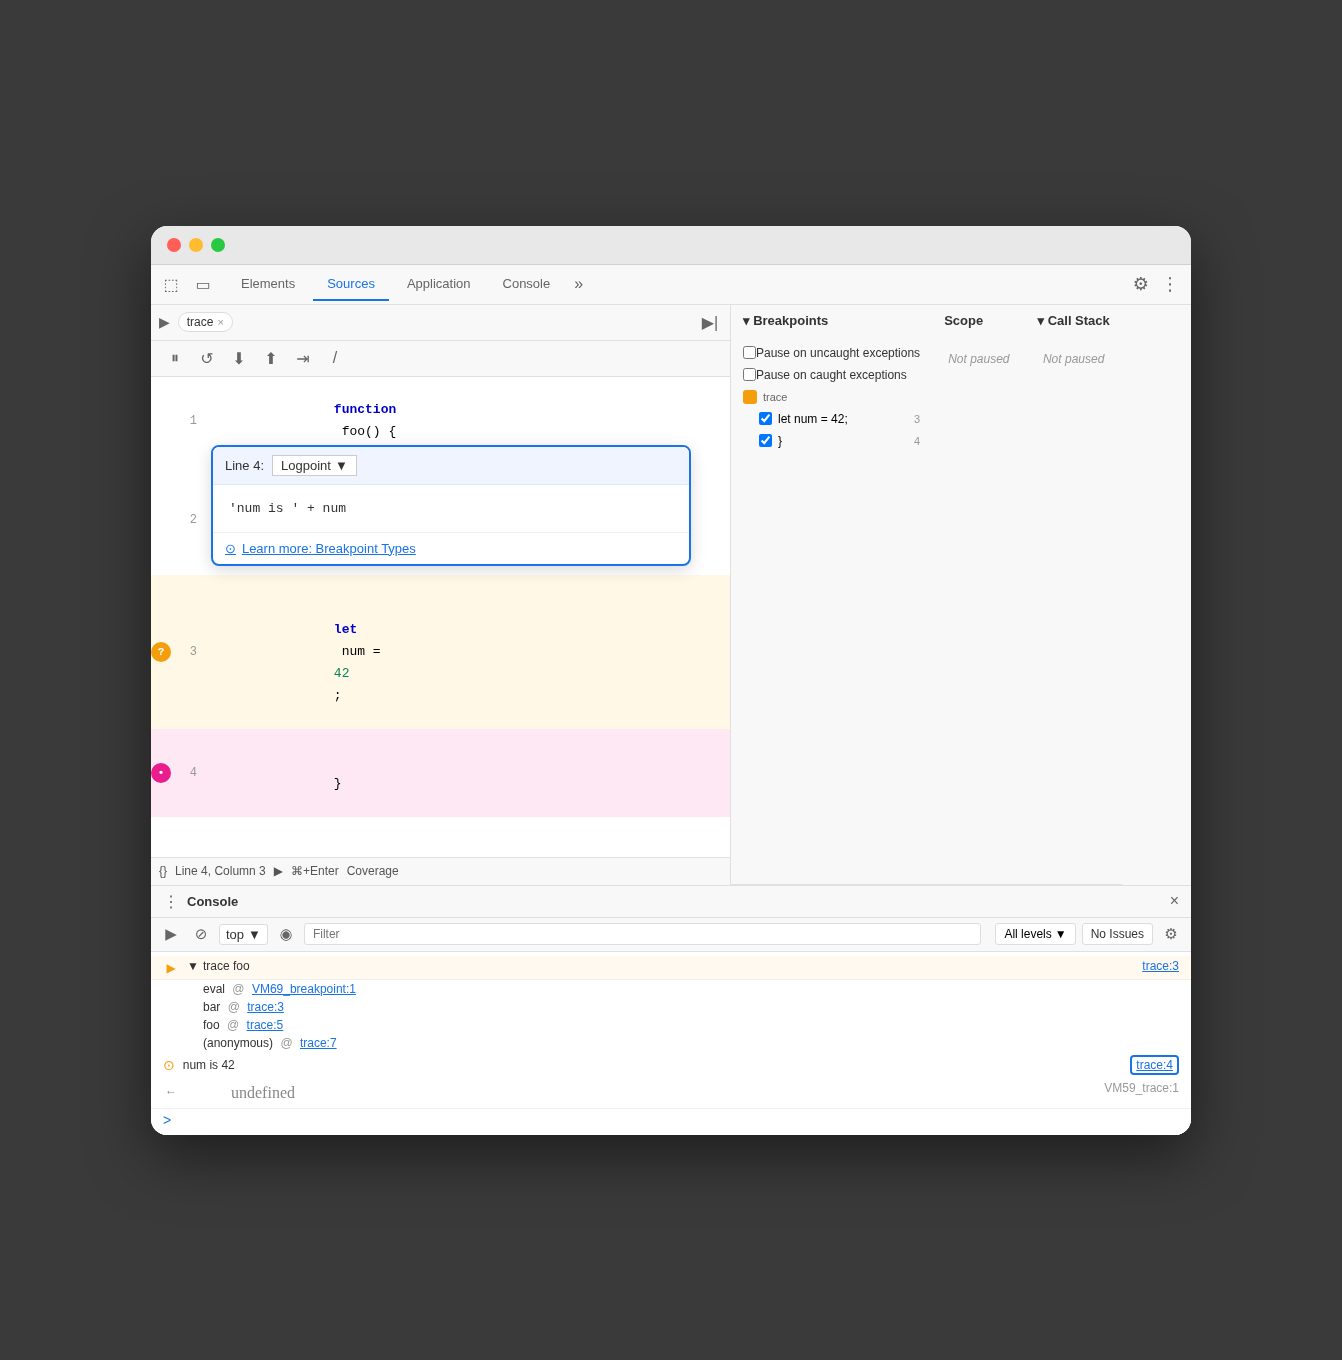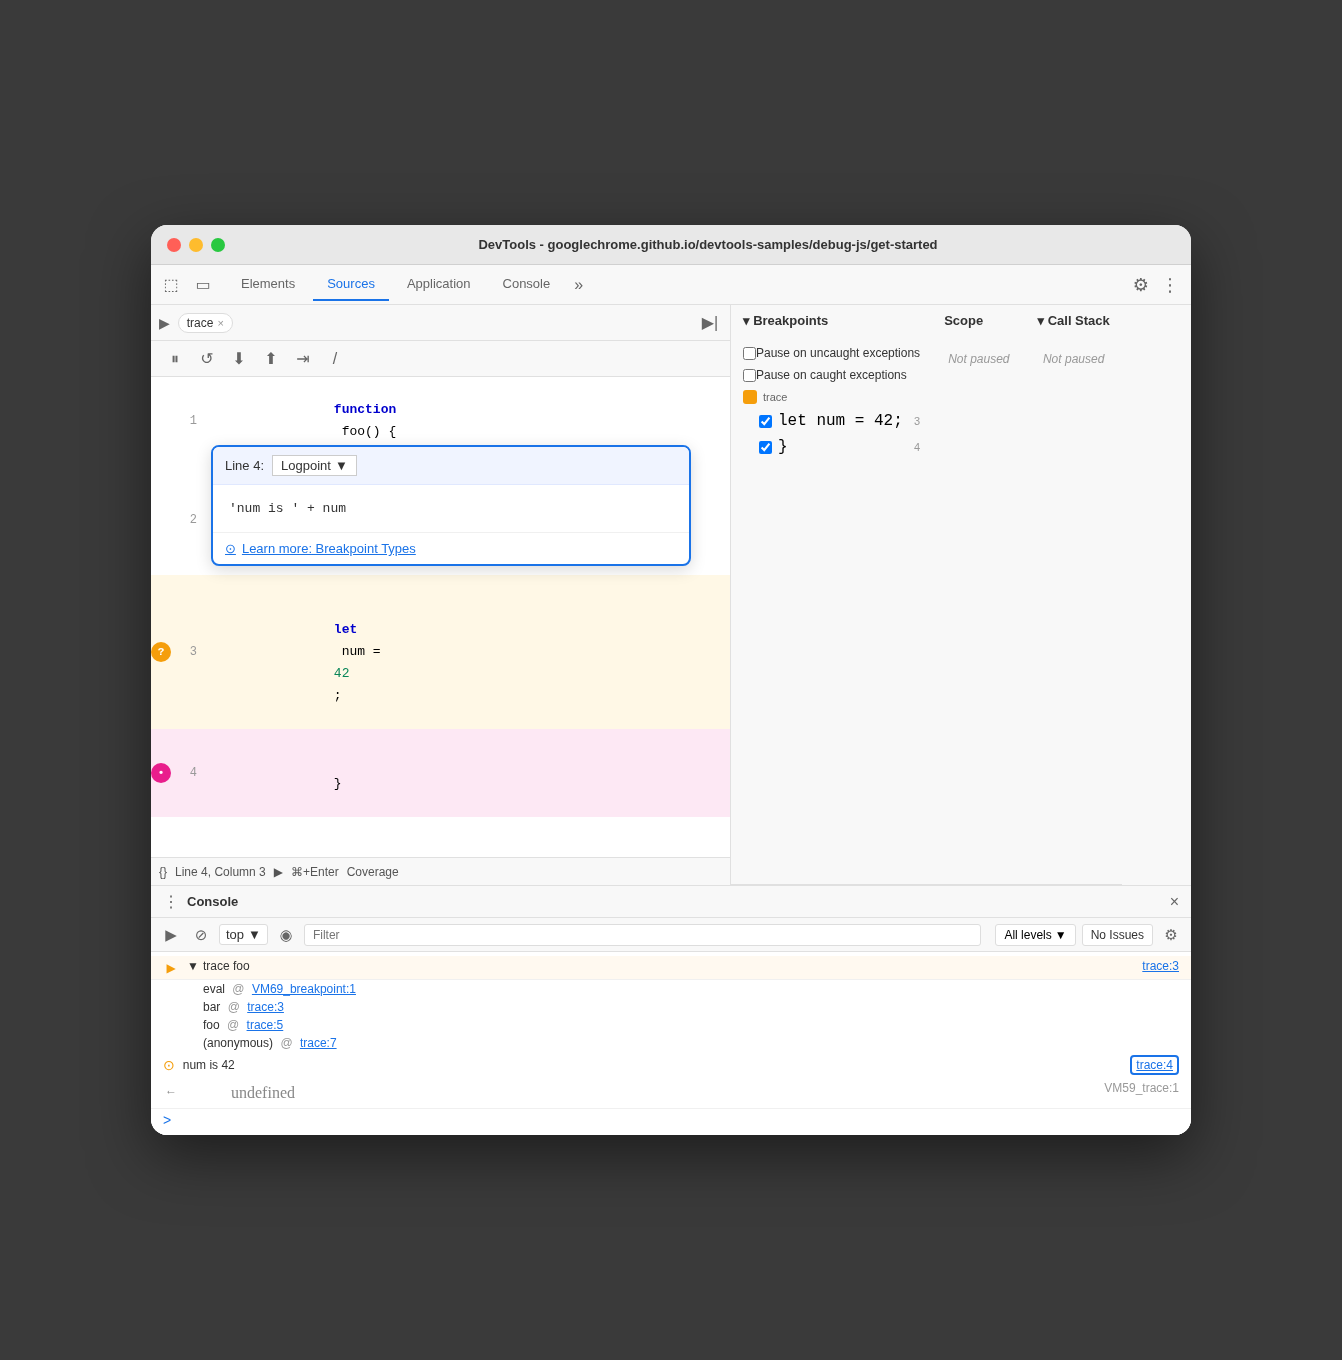--- a/index.html
+++ b/index.html
@@ -332,21 +332,21 @@
     .checkbox-row input[type=checkbox] { margin: 0; }
     
     .bp-list-item {
       display: flex;
       align-items: center;
       padding: 4px 0;
       font-size: 12px;
       gap: 6px;
     }
     .bp-file { color: #666; font-size: 11px; }
-    .bp-code { font-family: Liberation Mono, monospace; font-size: 16px; flex: 1; }
+    .bp-code { font-family: Liberation Sans, sans-serif; font-size: 12px; flex: 1; }
     .bp-line { color: #999; font-size: 11px; margin-left: auto; }
     .bp-orange-icon {
       width: 14px;
       height: 14px;
       background: #f59e0b;
       border-radius: 3px;
       flex-shrink: 0;
     }
     .rp-not-paused {
       text-align: center;
@@ -525,21 +525,20 @@
 <body>
 
 <div class="window">
 
   <div class="title-bar">
     <div class="traffic-lights">
       <div class="traffic-light red"></div>
       <div class="traffic-light yellow"></div>
       <div class="traffic-light green"></div>
     </div>
-    <span class="title-text">DevTools - googlechrome.github.io/devtools-samples/debug-js/get-started</span>
   </div>
 
   <div class="devtools-body">
 
     <div class="top-nav">
       <div class="nav-icons">
         <div class="nav-icon">⬚</div>
         <div class="nav-icon">▭</div>
       </div>
       <div class="nav-tab">Elements</div>

